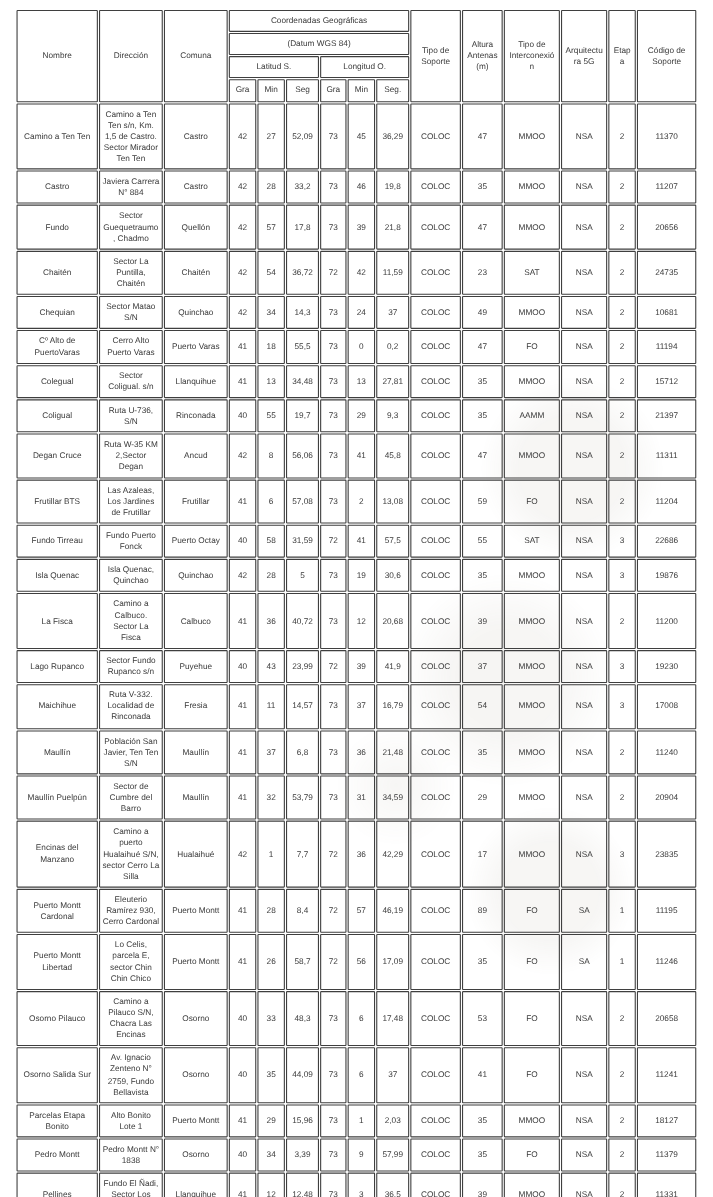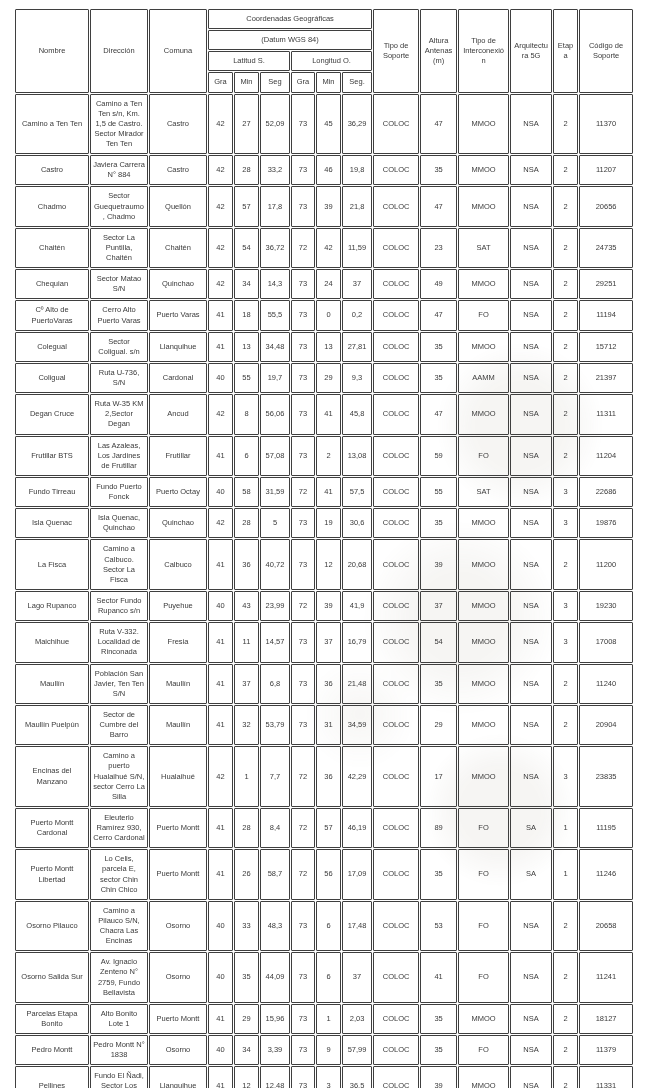--- a/index.html
+++ b/index.html
@@ -140,21 +140,21 @@
           <td>46</td>
           <td>19,8</td>
           <td>COLOC</td>
           <td>35</td>
           <td>MMOO</td>
           <td>NSA</td>
           <td>2</td>
           <td>11207</td>
         </tr>
         <tr>
-          <td>Chadmo</td>
+          <td>Fundo</td>
           <td>Sector Guequetraumo, Chadmo</td>
           <td>Quellón</td>
           <td>42</td>
           <td>57</td>
           <td>17,8</td>
           <td>73</td>
           <td>39</td>
           <td>21,8</td>
           <td>COLOC</td>
           <td>47</td>
@@ -188,21 +188,21 @@
           <td>34</td>
           <td>14,3</td>
           <td>73</td>
           <td>24</td>
           <td>37</td>
           <td>COLOC</td>
           <td>49</td>
           <td>MMOO</td>
           <td>NSA</td>
           <td>2</td>
-          <td>29251</td>
+          <td>10681</td>
         </tr>
         <tr>
           <td>Cº Alto de PuertoVaras</td>
           <td>Cerro Alto Puerto Varas</td>
           <td>Puerto Varas</td>
           <td>41</td>
           <td>18</td>
           <td>55,5</td>
           <td>73</td>
           <td>0</td>
@@ -227,21 +227,21 @@
           <td>COLOC</td>
           <td>35</td>
           <td>MMOO</td>
           <td>NSA</td>
           <td>2</td>
           <td>15712</td>
         </tr>
         <tr>
           <td>Coligual</td>
           <td>Ruta U-736, S/N</td>
-          <td>Cardonal</td>
+          <td>Rinconada</td>
           <td>40</td>
           <td>55</td>
           <td>19,7</td>
           <td>73</td>
           <td>29</td>
           <td>9,3</td>
           <td>COLOC</td>
           <td>35</td>
           <td>AAMM</td>
           <td>NSA</td>

